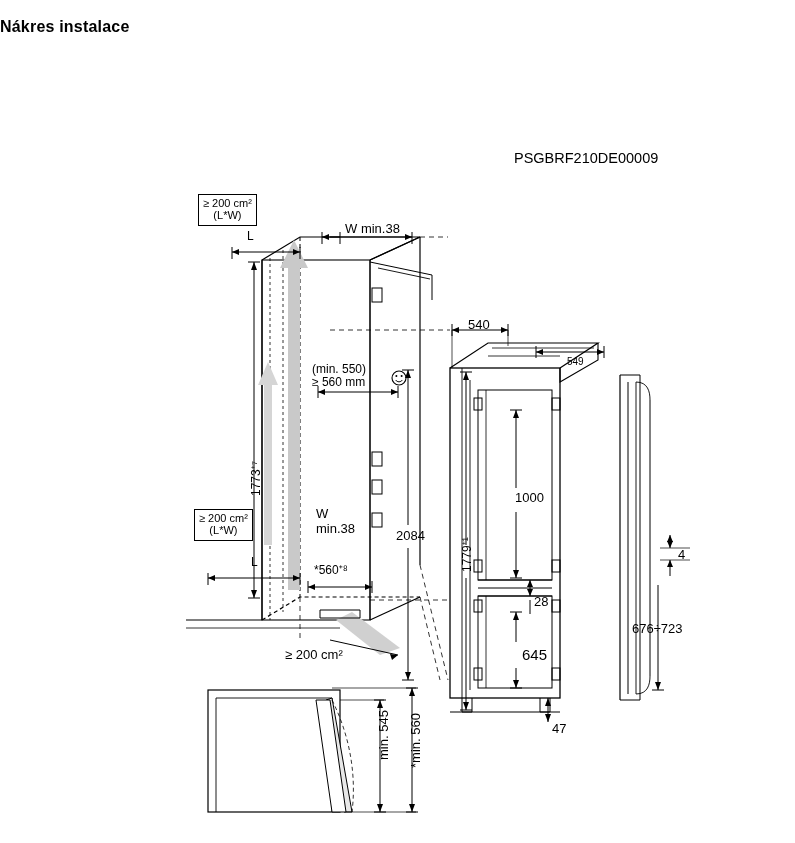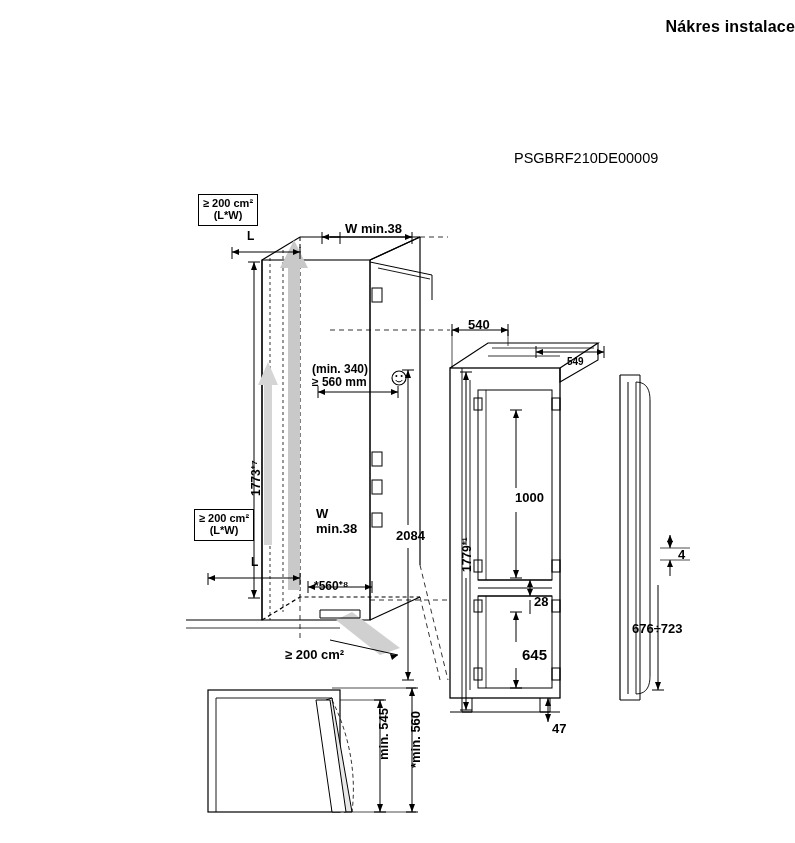--- a/index.html
+++ b/index.html
@@ -13,39 +13,38 @@
     font-family: "Liberation Sans", sans-serif;
     color: #000000;
     position: relative;
     overflow: hidden;
   }
   #page-title {
     position: absolute;
     top: 18px;
     left: 0;
     width: 795px;
-    text-align: right;
+    text-align: left;
     font-size: 16px;
     font-weight: bold;
     letter-spacing: 0.2px;
   }
   #model-code {
     position: absolute;
     top: 150px;
     left: 514px;
     font-size: 14.5px;
     font-weight: normal;
   }
   #drawing-area {
     position: absolute;
     top: 0;
     left: 0;
     width: 795px;
     height: 843px;
-    font-weight: bold;
   }
   .lbl {
     position: absolute;
     font-size: 12px;
     line-height: 1.12;
     white-space: pre;
     color: #000;
   }
   .lbl.vert {
     transform-origin: 0 0;
@@ -316,26 +315,26 @@
   <div class="boxlbl" style="left:194px; top:509px;">≥ 200 cm²
 (L*W)</div>
 
   <div class="lbl" style="left:247px; top:230px;">L</div>
   <div class="lbl" style="left:251px; top:556px;">L</div>
 
   <div class="lbl" style="left:345px; top:222px; font-size:13px;">W min.38</div>
   <div class="lbl" style="left:316px; top:507px; font-size:13px;">W
 min.38</div>
 
-  <div class="lbl" style="left:312px; top:363px;">(min. 340)
+  <div class="lbl" style="left:312px; top:363px;">(min. 550)
 ≥ 560 mm</div>
 
   <div class="lbl vert" style="left:250px; top:496px; font-size:12px;">1773⁺⁷</div>
 
-  <div class="lbl" style="left:314px; top:580px;text-align:center;">*560⁺⁸</div>
+  <div class="lbl" style="left:314px; top:564px;text-align:center;">*560⁺⁸</div>
   <div class="lbl" style="left:396px; top:529px; font-size:13px;">2084</div>
   <div class="lbl" style="left:285px; top:648px; font-size:13px;">≥ 200 cm²</div>
 
   <div class="lbl" style="left:468px; top:318px; font-size:13px;">540</div>
   <div class="lbl" style="left:567px; top:339px; font-size:10px;margin-top:17px;">549</div>
 
   <div class="lbl vert" style="left:461px; top:572px; font-size:12px;">1779⁺¹</div>
 
   <div class="lbl" style="left:515px; top:491px; font-size:13px;">1000</div>
   <div class="lbl" style="left:534px; top:595px; font-size:13px;">28</div>

